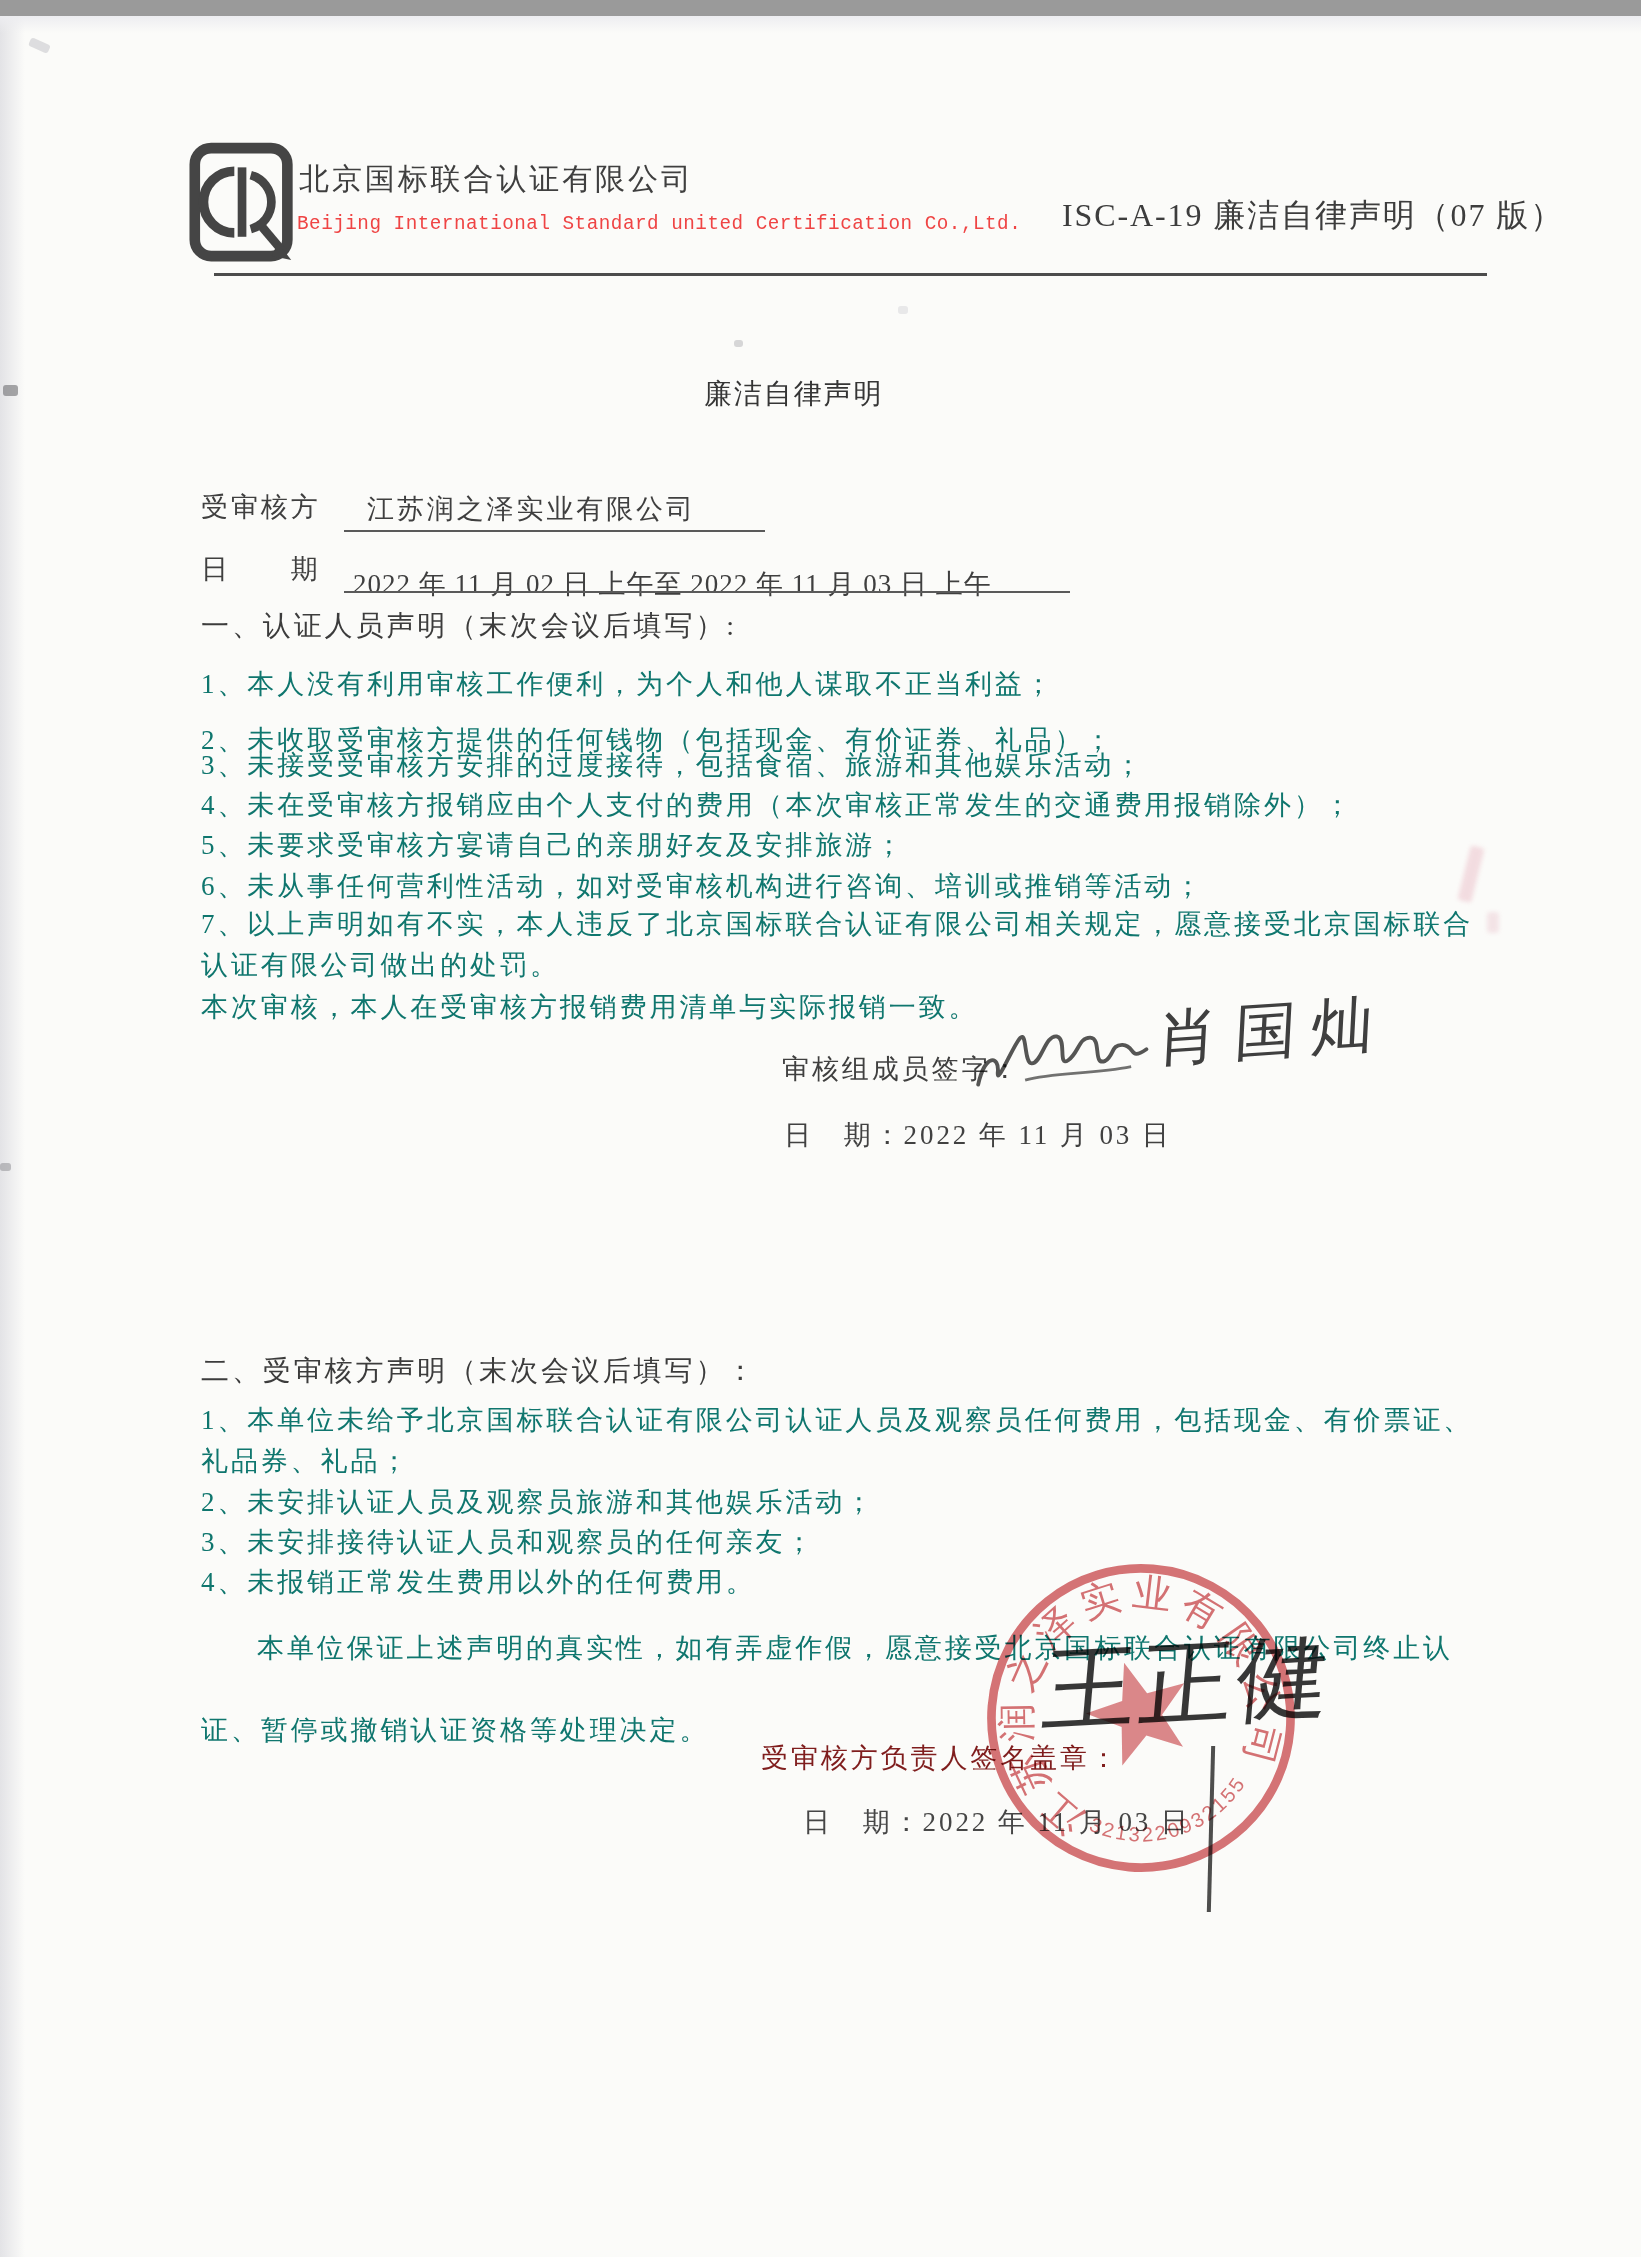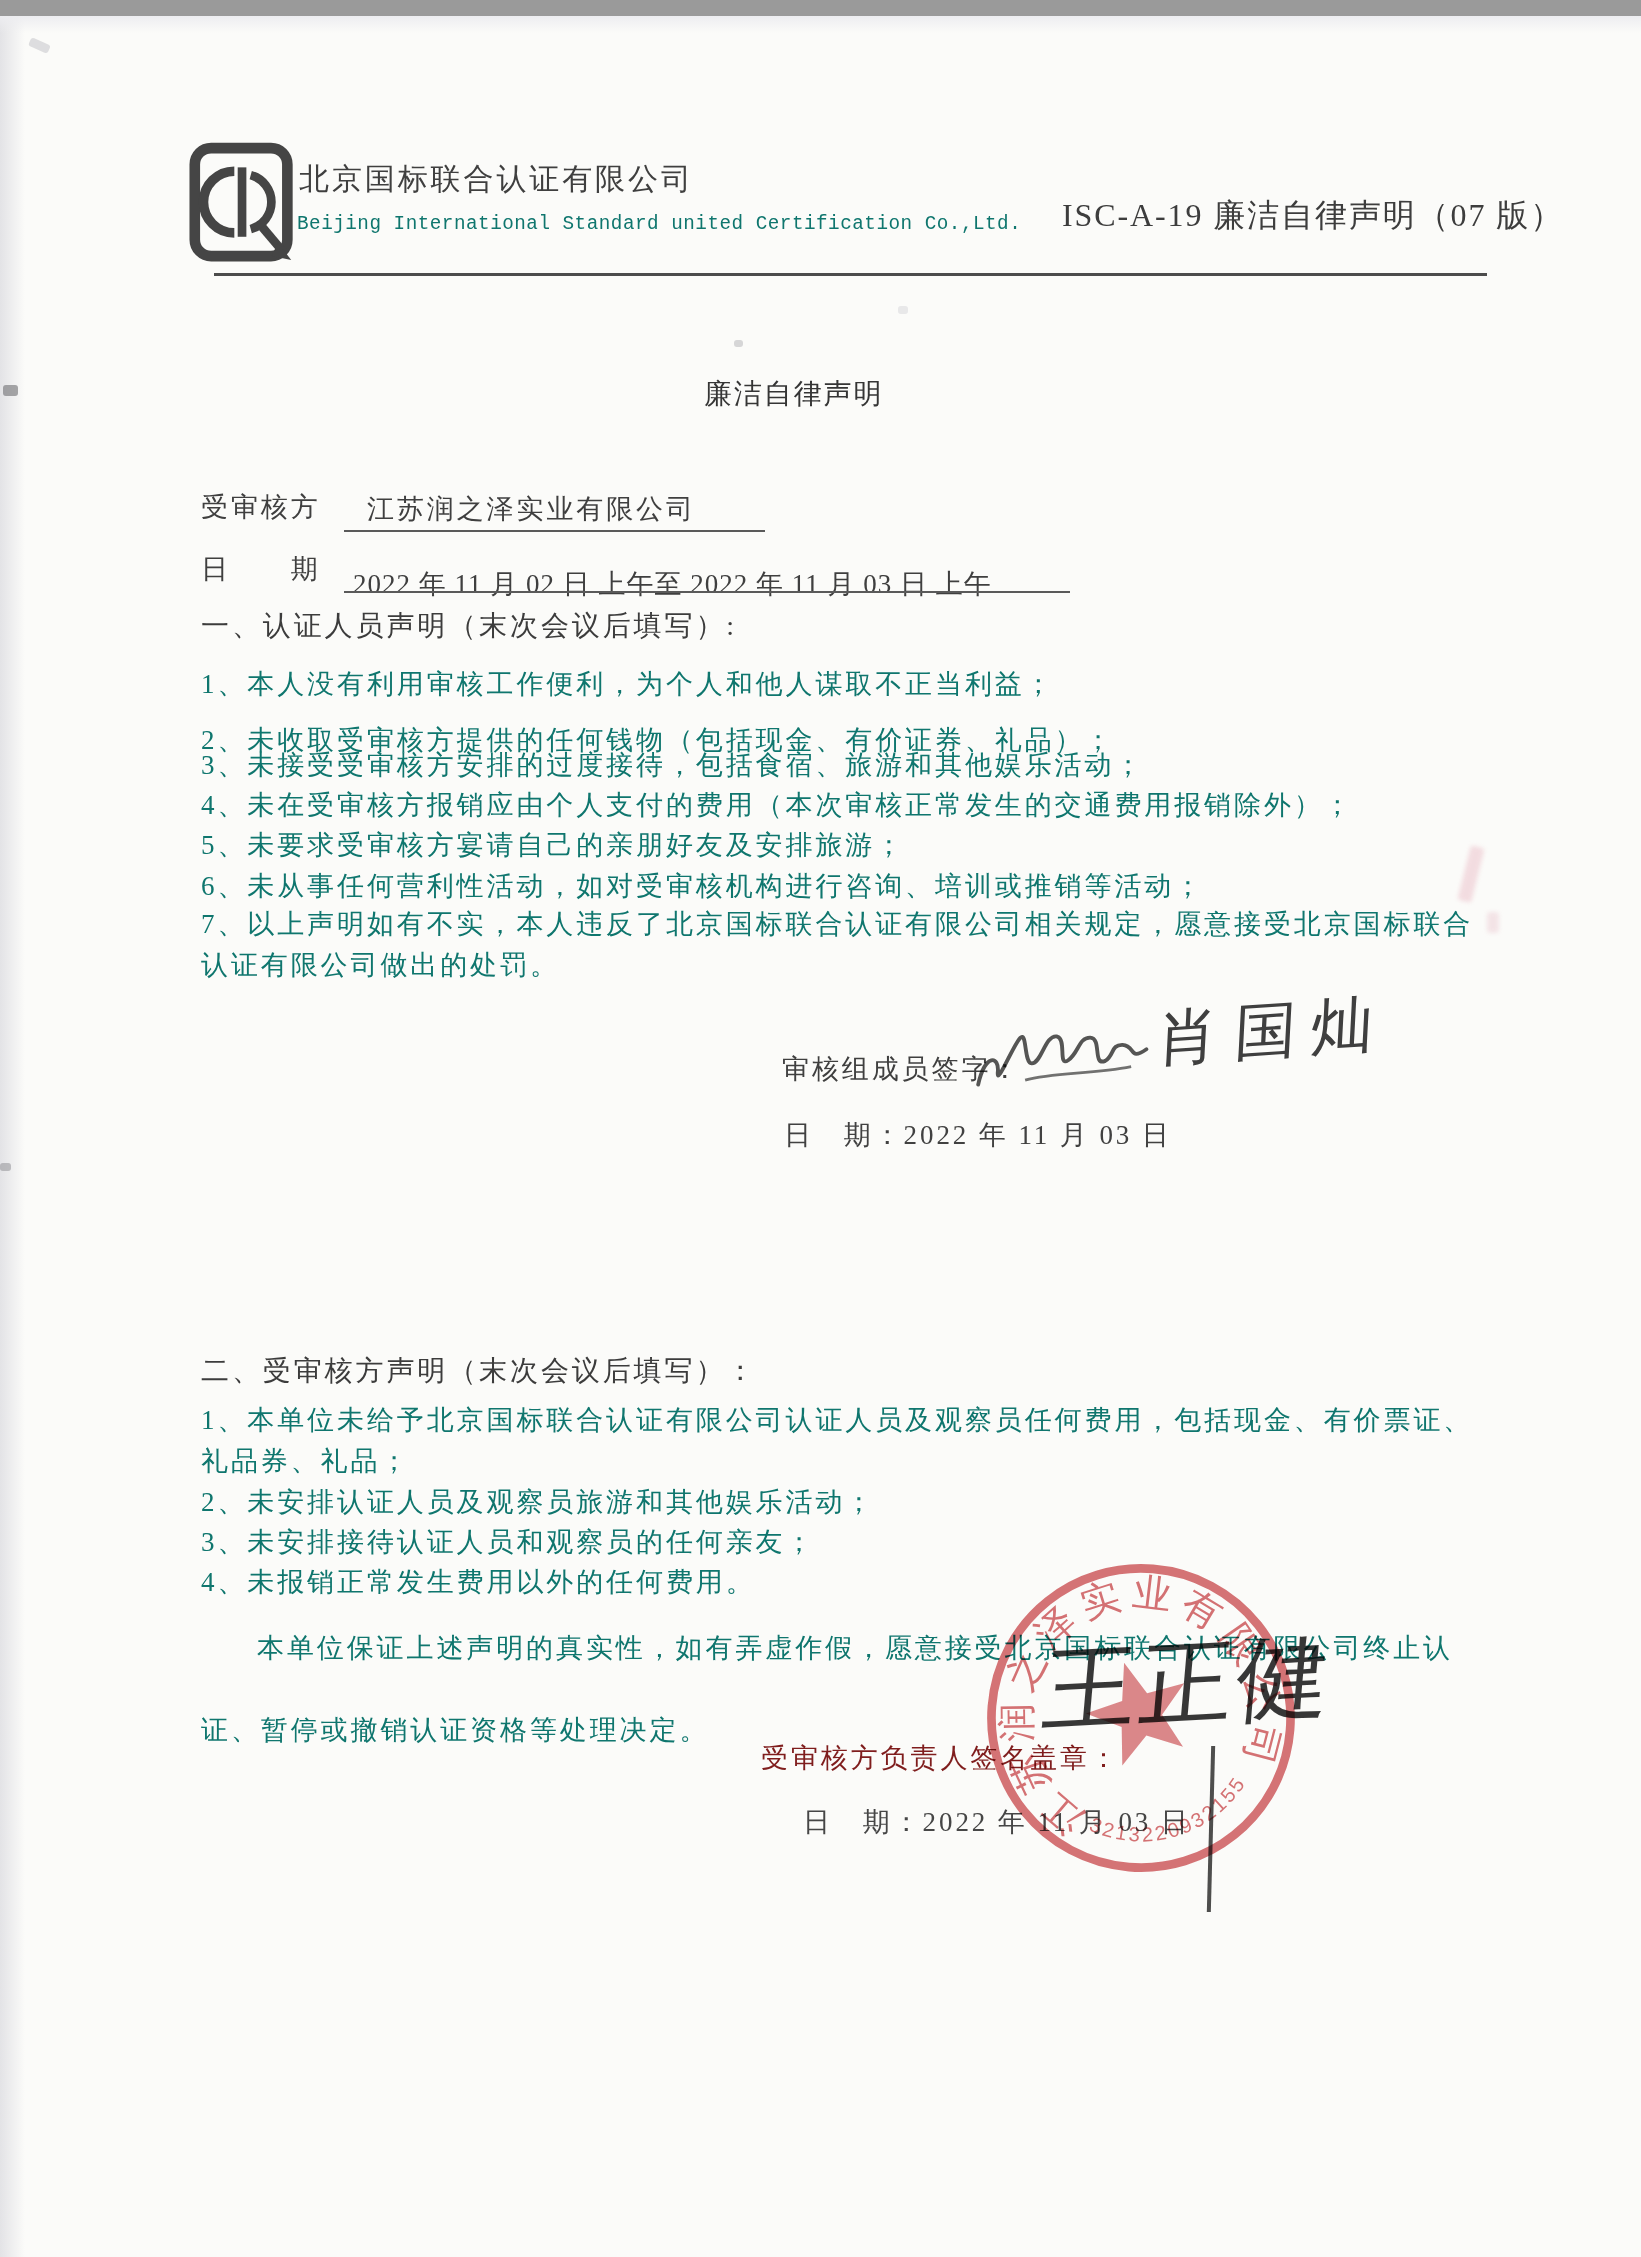--- a/index.html
+++ b/index.html
@@ -11,21 +11,21 @@
   }
   .edge-shade{position:absolute;left:0;top:0;width:25px;height:100%;
     background:linear-gradient(90deg,#e3e3e6, rgba(251,251,249,0));}
   .top-shade{position:absolute;left:0;top:0;width:100%;height:17.4px;
     background:linear-gradient(180deg,#ededf0, rgba(251,251,249,0));}
   .txt{position:absolute;white-space:nowrap;letter-spacing:2.9px;}
   .blk{position:absolute;letter-spacing:2.9px;line-height:41px;}
   
   .cn-name{left:299px;top:143px;font-size:30px;color:#3f3f3f;}
   .en-name{left:297px;top:197px;font-size:19.3px;letter-spacing:0.5px;
-    font-family:"Liberation Mono","DejaVu Sans Mono",monospace;color:#0f766e;}
+    font-family:"Liberation Mono","DejaVu Sans Mono",monospace;color:#ef4444;}
   .doc-code{left:1062px;top:178px;font-size:32px;color:#3d3d3d;letter-spacing:1.9px;}
   .rule{position:absolute;left:214px;top:257px;width:1273px;height:2.9px;background:#4c4c4c;}
   
   .doc-title{left:704px;top:359px;font-size:28px;color:#353535;letter-spacing:1.9px;}
   
   .f-label{font-size:27px;color:#3f3f3f;}
   .f-value{font-size:27px;color:#3f3f3f;}
   .u1{position:absolute;left:344px;top:514px;width:421px;height:1.9px;background:#5a5a5a;}
   .u2{position:absolute;left:344px;top:575px;width:726px;height:1.9px;background:#5a5a5a;}
   
@@ -87,20 +87,21 @@
   <div class="u2"></div>
 
   <div class="txt sec-head" style="left:201px;top:591px;">一、认证人员声明（末次会议后填写）:</div>
   <div class="blk item" style="left:201px;top:648px;">1、本人没有利用审核工作便利，为个人和他人谋取不正当利益；</div>
   <div class="blk item" style="left:201px;top:704px;">2、未收取受审核方提供的任何钱物（包括现金、有价证券、礼品）；</div>
   <div class="blk item" style="left:201px;top:729px;">3、未接受受审核方安排的过度接待，包括食宿、旅游和其他娱乐活动；</div>
   <div class="blk item" style="left:201px;top:769px;">4、未在受审核方报销应由个人支付的费用（本次审核正常发生的交通费用报销除外）；</div>
   <div class="blk item" style="left:201px;top:809px;">5、未要求受审核方宴请自己的亲朋好友及安排旅游；</div>
   <div class="blk item" style="left:201px;top:850px;">6、未从事任何营利性活动，如对受审核机构进行咨询、培训或推销等活动；</div>
   <div class="blk item" style="left:201px;top:888px;">7、以上声明如有不实，本人违反了北京国标联合认证有限公司相关规定，愿意接受北京国标联合认证有限公司做出的处罚。</div>
+  <div class="blk item" style="left:201px;top:971px;">本次审核，本人在受审核方报销费用清单与实际报销一致。</div>
 
   <div class="txt" style="left:782px;top:1035px;font-size:27px;color:#3f3f3f;">审核组成员签字：</div>
 
   <svg class="sig-scribble" width="203" height="106" viewBox="0 0 210 110">
     <path d="M8,72 C20,40 34,46 30,62 C26,78 50,36 58,30 C66,24 58,56 66,58 C76,60 84,30 96,34 C106,38 92,66 104,60 C116,54 118,38 130,40 C142,42 128,70 142,66 C152,62 150,50 162,52 C176,55 166,70 186,60" fill="none" stroke="#383838" stroke-width="4" stroke-linecap="round" opacity=".85" transform="rotate(-8 100 55)"></path>
     <path d="M60,80 C90,72 130,74 170,66" fill="none" stroke="#383838" stroke-width="3" opacity=".7"></path>
   </svg>
   <div class="hand sig-name2">肖国灿</div>
 
   <div class="txt" style="left:784px;top:1101px;font-size:27px;color:#414141;">日　期：2022 年 11 月 03 日</div>

